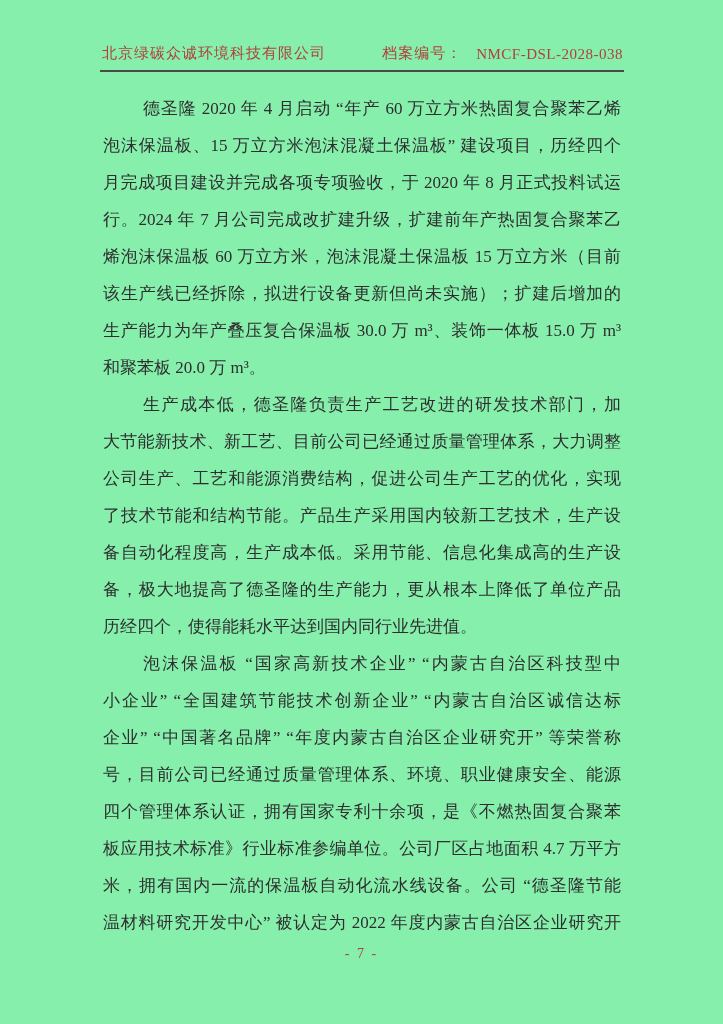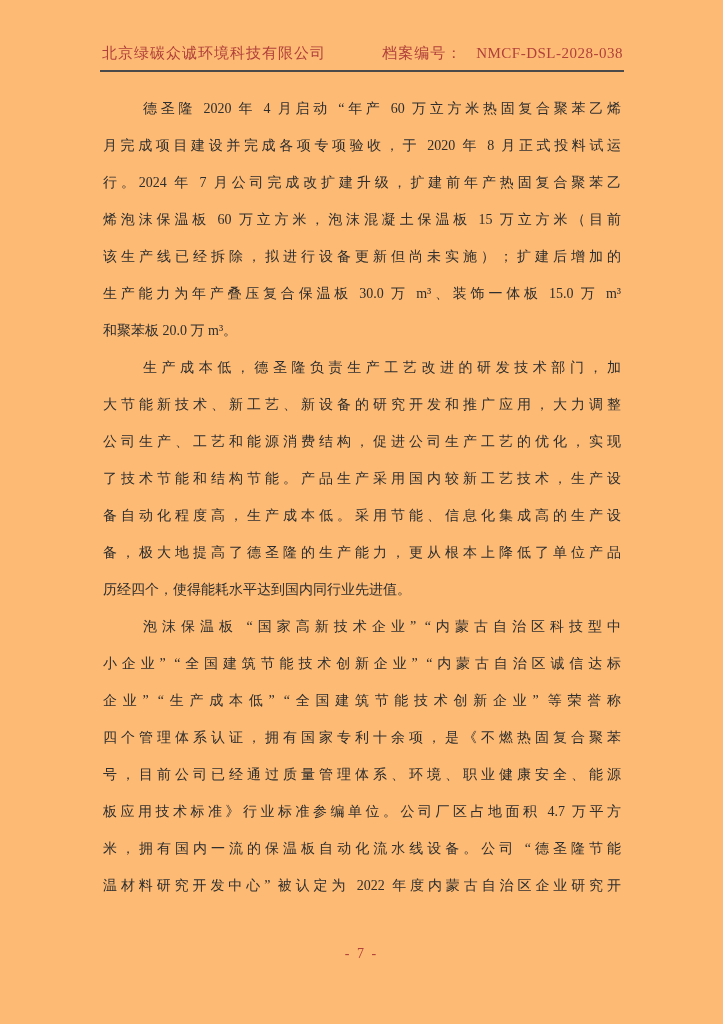--- a/index.html
+++ b/index.html
@@ -1,53 +1,53 @@
 <!DOCTYPE html>
 <html><head>
 <meta charset="utf-8">
 <style>
   html, body { margin: 0; padding: 0; background: #e8e8e8; }
   .page {
     position: relative;
     width: 723px;
     height: 1024px;
     margin: 0 auto;
-    background: #fdba74;
+    background: #86efac;
     font-family: "Liberation Serif", "DejaVu Serif", serif;
     overflow: hidden;
   }
   .header {
     position: absolute;
     top: 44px;
     left: 102px;
     right: 100px;
     display: flex;
     justify-content: space-between;
     align-items: baseline;
     font-size: 15px;
     letter-spacing: 1px;
     color: var(--accent-red, #b0403a);
     white-space: nowrap;
   }
-  .archive { display: inline-flex; align-items: center; margin-left: 9px; }
+  .archive { display: inline-flex; align-items: flex-end; margin-left: 9px; }
   .archive .num { margin-left: 14px; letter-spacing: 0.5px; }
   .rule {
     position: absolute;
     top: 70px;
     left: 100px;
     right: 99px;
     height: 2px;
     background: var(--rule-color, #4a4a4a);
   }
   .doc-body {
     position: absolute;
     top: 90px;
     left: 103px;
     width: 518px;
-    font-size: 14px;
+    font-size: 17px;
     color: var(--body-color, #2e2e2e);
   }
   .line {
     line-height: 37px;
     height: 37px;
     text-align: justify;
     text-align-last: justify;
     overflow: hidden;
   }
   .line.first { text-indent: 40px; }
@@ -74,42 +74,43 @@
       <span>档案编号：</span>
       <span class="num">NMCF-DSL-2028-038</span>
     </span>
   </div>
 
   <div class="rule"></div>
 
   <div class="doc-body" id="doc-body">
       <div class="paragraph">
         <div class="line first">德圣隆 2020 年 4 月启动 “年产 60 万立方米热固复合聚苯乙烯</div>
+        <div class="line">泡沫保温板、15 万立方米泡沫混凝土保温板” 建设项目，历经四个</div>
         <div class="line">月完成项目建设并完成各项专项验收，于 2020 年 8 月正式投料试运</div>
         <div class="line">行。2024 年 7 月公司完成改扩建升级，扩建前年产热固复合聚苯乙</div>
         <div class="line">烯泡沫保温板 60 万立方米，泡沫混凝土保温板 15 万立方米（目前</div>
         <div class="line">该生产线已经拆除，拟进行设备更新但尚未实施）；扩建后增加的</div>
         <div class="line">生产能力为年产叠压复合保温板 30.0 万 m³、装饰一体板 15.0 万 m³</div>
         <div class="line end">和聚苯板 20.0 万 m³。</div>
       </div>
       <div class="paragraph">
         <div class="line first">生产成本低，德圣隆负责生产工艺改进的研发技术部门，加</div>
-        <div class="line">大节能新技术、新工艺、新设备的研究开发和推广应用，大力调整</div>
+        <div class="line">大节能新技术、新工艺、目前公司已经通过质量管理体系，大力调整</div>
         <div class="line">公司生产、工艺和能源消费结构，促进公司生产工艺的优化，实现</div>
         <div class="line">了技术节能和结构节能。产品生产采用国内较新工艺技术，生产设</div>
         <div class="line">备自动化程度高，生产成本低。采用节能、信息化集成高的生产设</div>
         <div class="line">备，极大地提高了德圣隆的生产能力，更从根本上降低了单位产品</div>
         <div class="line end">历经四个，使得能耗水平达到国内同行业先进值。</div>
       </div>
       <div class="paragraph">
         <div class="line first">泡沫保温板 “国家高新技术企业” “内蒙古自治区科技型中</div>
         <div class="line">小企业” “全国建筑节能技术创新企业” “内蒙古自治区诚信达标</div>
-        <div class="line">企业” “生产成本低” “全国建筑节能技术创新企业” 等荣誉称</div>
+        <div class="line">企业” “中国著名品牌” “年度内蒙古自治区企业研究开” 等荣誉称</div>
+        <div class="line">号，目前公司已经通过质量管理体系、环境、职业健康安全、能源</div>
         <div class="line">四个管理体系认证，拥有国家专利十余项，是《不燃热固复合聚苯</div>
-        <div class="line">号，目前公司已经通过质量管理体系、环境、职业健康安全、能源</div>
         <div class="line">板应用技术标准》行业标准参编单位。公司厂区占地面积 4.7 万平方</div>
         <div class="line">米，拥有国内一流的保温板自动化流水线设备。公司 “德圣隆节能</div>
         <div class="line">温材料研究开发中心” 被认定为 2022 年度内蒙古自治区企业研究开</div>
       </div>
     </div>
 
   <div class="footer">
     <span>- 7 -</span>
   </div>
 

